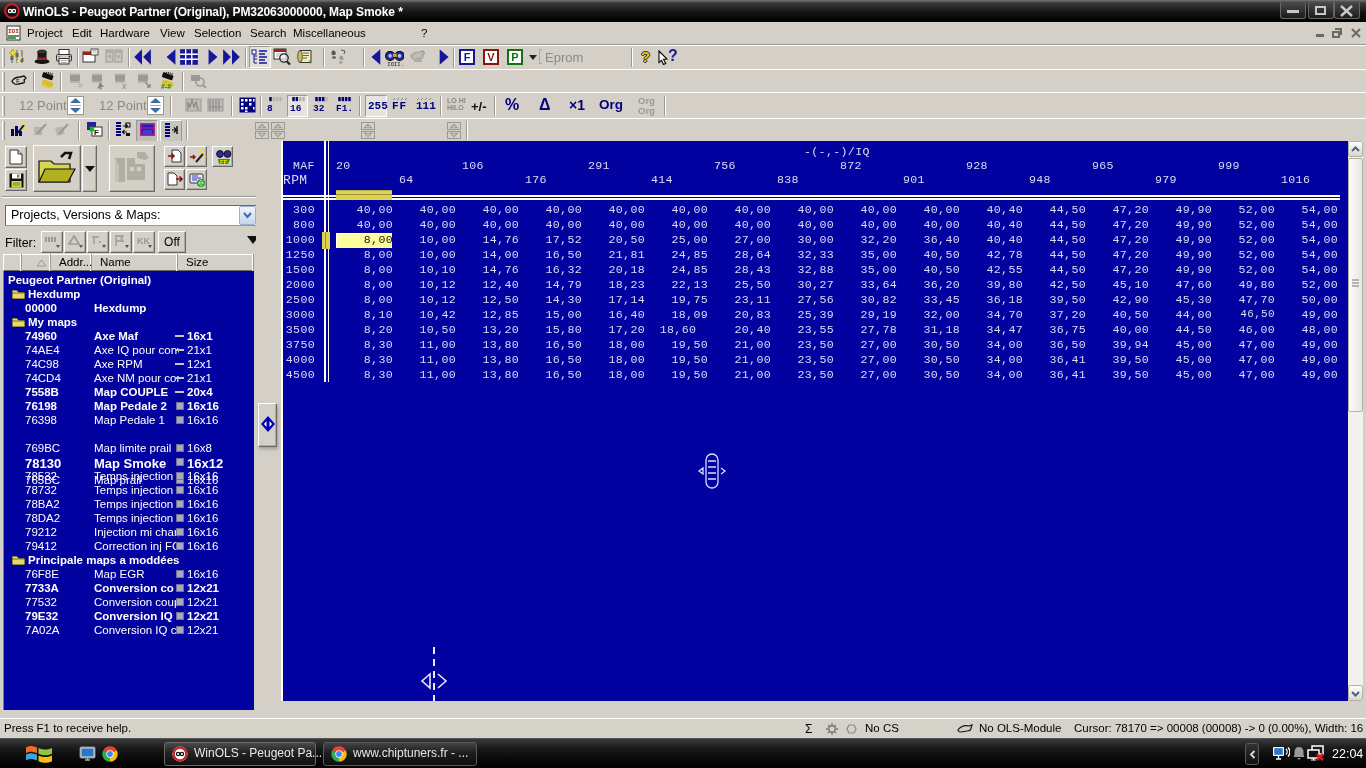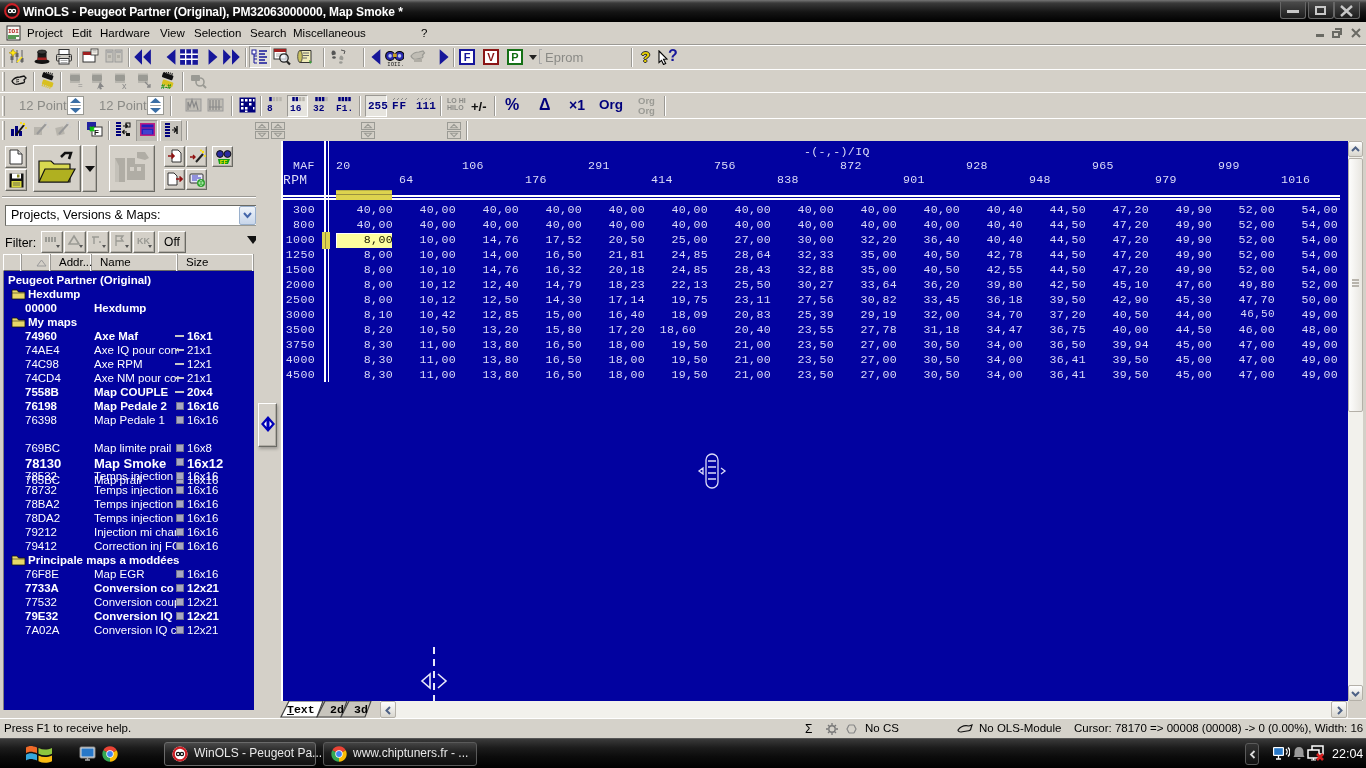--- a/index.html
+++ b/index.html
@@ -911,40 +911,20 @@
 <div class="abs" style="left:0;top:17px;width:15px;height:254px;background:linear-gradient(90deg,#fdfdfc,#e8e6e0);border:1px solid #b4b0a8;border-radius:2px;"></div>
 <div class="abs" style="left:4px;top:138px;width:7px;height:1.5px;background:#b8b4ac;"></div>
 <div class="abs" style="left:4px;top:141px;width:7px;height:1.5px;background:#b8b4ac;"></div>
 <div class="abs" style="left:4px;top:144px;width:7px;height:1.5px;background:#b8b4ac;"></div>
 <div class="abs" style="left:0;top:544px;width:15px;height:16px;background:linear-gradient(#fefefe,#d8d6ce);border:1px solid #b4b0a8;border-radius:2px;"></div>
 <svg class="abs" style="left:3px;top:549px;" width="9" height="7" viewBox="0 0 9 7">
         <path d="M1 2l3.5 3.5L8 2" stroke="#4d6185" stroke-width="2" fill="none"></path>
       </svg>
 </div>
 <div class="abs" style="left:1363px;top:141px;width:3px;height:560px;background:#d4d0c8;"></div>
-<div class="abs" style="left:256px;top:701px;width:1110px;height:17px;background:#d4d0c8;">
-<svg class="abs" style="left:23px;top:0px;" width="100" height="17" viewBox="0 0 100 17">
-<path d="M10 0h34l-6 16H2z" fill="#fff" stroke="#444" stroke-width="1.2"></path>
-<path d="M46 0h22l-6 16H38z" fill="#c8c5bd" stroke="#444" stroke-width="1.2"></path>
-<path d="M70 0h22l-6 16H62z" fill="#c8c5bd" stroke="#444" stroke-width="1.2"></path>
-</svg>
-<div class="abs mono" style="left:31px;top:2px;font-size:11.5px;font-weight:bold;color:#000;"><span style="text-decoration:underline;">T</span>ext</div>
-<div class="abs mono" style="left:74px;top:2px;font-size:11.5px;font-weight:bold;color:#000;">2d</div>
-<div class="abs mono" style="left:98px;top:2px;font-size:11.5px;font-weight:bold;color:#000;">3d</div>
-<div class="abs" style="left:124px;top:0px;width:968px;height:17px;background:#f2f1ec;"></div>
-<div class="abs" style="left:124px;top:0px;width:16px;height:17px;background:linear-gradient(#fefefe,#d8d6ce);border:1px solid #b4b0a8;border-radius:2px;"></div>
-<svg class="abs" style="left:129px;top:5px;" width="7" height="9" viewBox="0 0 7 9">
-        <path d="M5 1L1.5 4.5 5 8" stroke="#4d6185" stroke-width="2" fill="none"></path>
-      </svg>
-<div class="abs" style="left:1075px;top:0px;width:16px;height:17px;background:linear-gradient(#fefefe,#d8d6ce);border:1px solid #b4b0a8;border-radius:2px;"></div>
-<svg class="abs" style="left:1080px;top:5px;" width="7" height="9" viewBox="0 0 7 9">
-        <path d="M2 1l3.5 3.5L2 8" stroke="#4d6185" stroke-width="2" fill="none"></path>
-      </svg>
-<div class="abs" style="left:1092px;top:0px;width:18px;height:17px;background:#d4d0c8;"></div>
-</div>
 <div class="abs" style="left:0;top:710px;width:256px;height:8px;background:#d4d0c8;"></div>
 <div class="abs" style="left:0;top:718px;width:1366px;height:20px;background:#d5d2ca;border-top:1px solid #fff;font-size:11.5px;color:#000;">
 <div class="abs" style="left:4px;top:3px;">Press F1 to receive help.</div>
 <div class="abs" style="left:805px;top:3px;font-size:12px;">Σ</div>
 <svg class="abs" style="left:826px;top:4px;" width="12" height="12" viewBox="0 0 12 12">
         <circle cx="6" cy="6" r="3.2" fill="none" stroke="#777" stroke-width="1.4"></circle>
         <g stroke="#777" stroke-width="1.3">
           <path d="M6 0v2M6 10v2M0 6h2M10 6h2M2 2l1.4 1.4M8.6 8.6L10 10M10 2L8.6 3.4M3.4 8.6L2 10"></path>
         </g>
       </svg>

